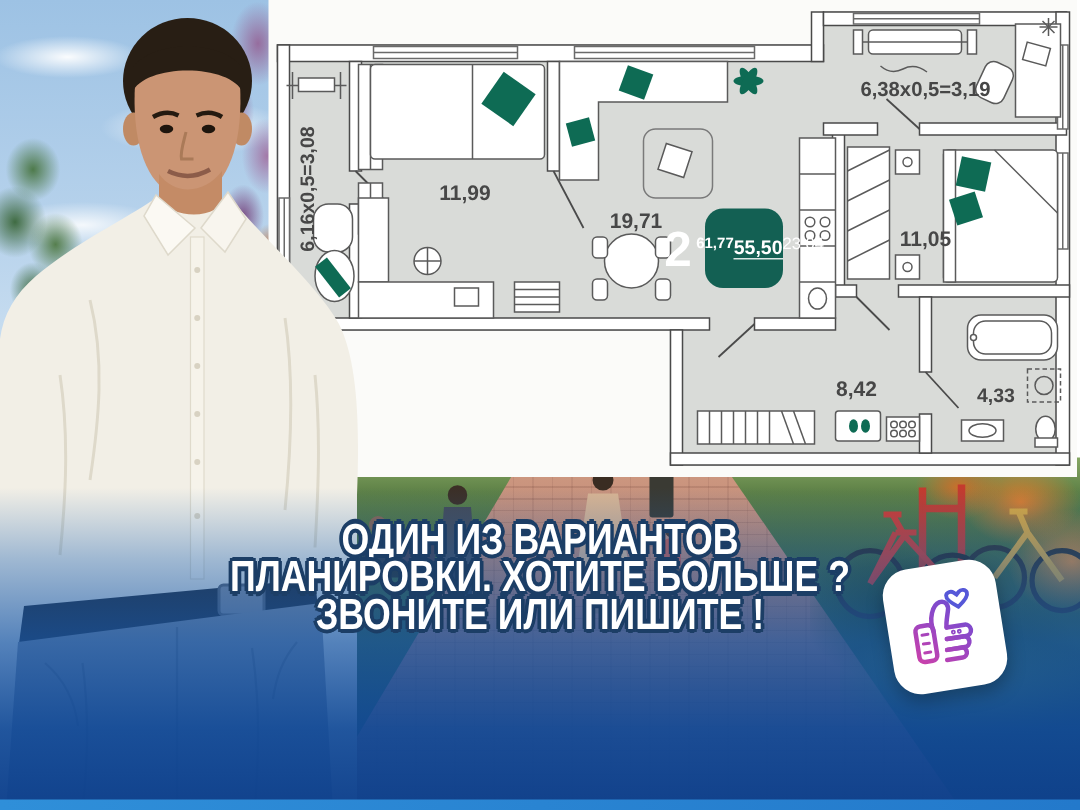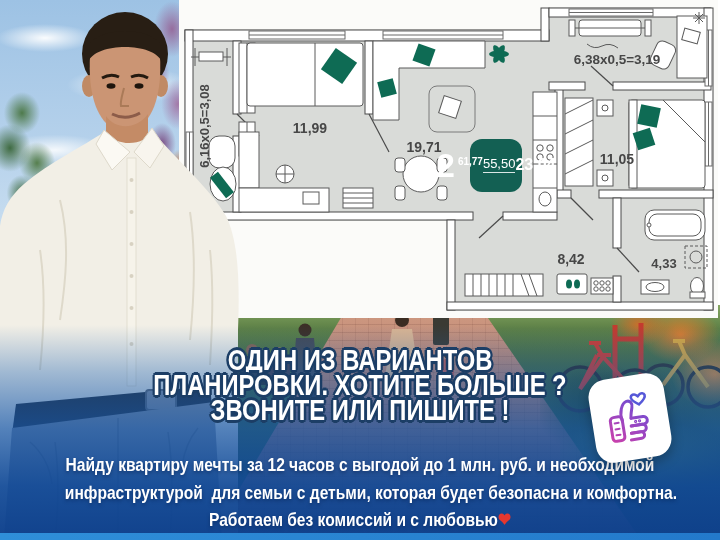--- a/index.html
+++ b/index.html
@@ -52,22 +52,22 @@
 
   
   .plan-card{left:179px;top:0;width:539px;height:318px;background:#fbfbf9;}
   .watermark{left:225px;top:212px;width:470px;font-weight:bold;font-size:118px;line-height:1;
     letter-spacing:6px;color:rgba(150,150,150,.22);z-index:3;user-select:none;}
   .badge{left:470px;top:139px;width:52px;height:53px;background:#136053;border-radius:12px;
     z-index:3;display:flex;align-items:center;justify-content:center;color:#fff;padding:2px 3px;}
   .badge .n2{font-size:33px;font-weight:bold;line-height:1;margin-right:3px;}
   .badge .col{display:flex;flex-direction:row;align-items:flex-start;line-height:1.04;}
   .badge .a1{font-size:10px;font-weight:bold;}
-  .badge .a2{font-size:13px;font-weight:normal;border-bottom:1.5px solid rgba(255,255,255,.85);padding-bottom:1px;}
-  .badge .a3{font-size:16px;font-weight:bold;}
+  .badge .a2{font-size:13px;font-weight:bold;border-bottom:1.5px solid rgba(255,255,255,.85);padding-bottom:1px;}
+  .badge .a3{font-size:11px;font-weight:normal;}
 
   
   .blue-overlay{left:0;top:325px;width:720px;height:215px;z-index:5;
     background:linear-gradient(180deg,rgba(26,96,178,0) 0%,rgba(26,96,178,.38) 22%,
       rgba(23,88,170,.72) 48%,rgba(17,74,152,.93) 75%,rgba(14,64,140,.98) 100%);}
   .blue-strip{left:0;top:533px;width:720px;height:7px;z-index:6;
     background:linear-gradient(90deg,#2f8fd9,#2379cb);}
   .headline{left:0;top:348px;width:720px;text-align:center;z-index:7;color:#fff;
     font-weight:bold;font-size:29px;line-height:25px;}
   .h-line{transform:scaleX(.82);transform-origin:50% 50%;white-space:pre;
@@ -398,25 +398,20 @@
 
   <div class="abs blue-overlay"></div>
   <div class="abs blue-strip"></div>
 
   <div class="abs headline">
     <div class="h-line">ОДИН ИЗ ВАРИАНТОВ</div>
     <div class="h-line">ПЛАНИРОВКИ. ХОТИТЕ БОЛЬШЕ ?</div>
     <div class="h-line">ЗВОНИТЕ ИЛИ ПИШИТЕ !</div>
   </div>
 
-  <div class="abs bodytext">
-    <div class="b-line">Найду квартиру мечты за 12 часов с выгодой до 1 млн. руб. и необходимой</div>
-    <div class="b-line">инфраструктурой  для семьи с детьми, которая будет безопасна и комфортна.</div>
-    <div class="b-line"><span>Работаем без комиссий и с любовью</span><span class="heart">❤</span></div>
-  </div>
 
   <div class="abs sticker">
     <svg width="48" height="54" viewBox="0 0 48 54">
       <defs>
         <linearGradient id="tg" x1="0" y1="54" x2="48" y2="0" gradientUnits="userSpaceOnUse">
           <stop offset="0" stop-color="#d63fa5"></stop>
             <stop offset=".55" stop-color="#8b48c9"></stop>
             <stop offset="1" stop-color="#5552d6"></stop>
         </linearGradient>
       </defs>

